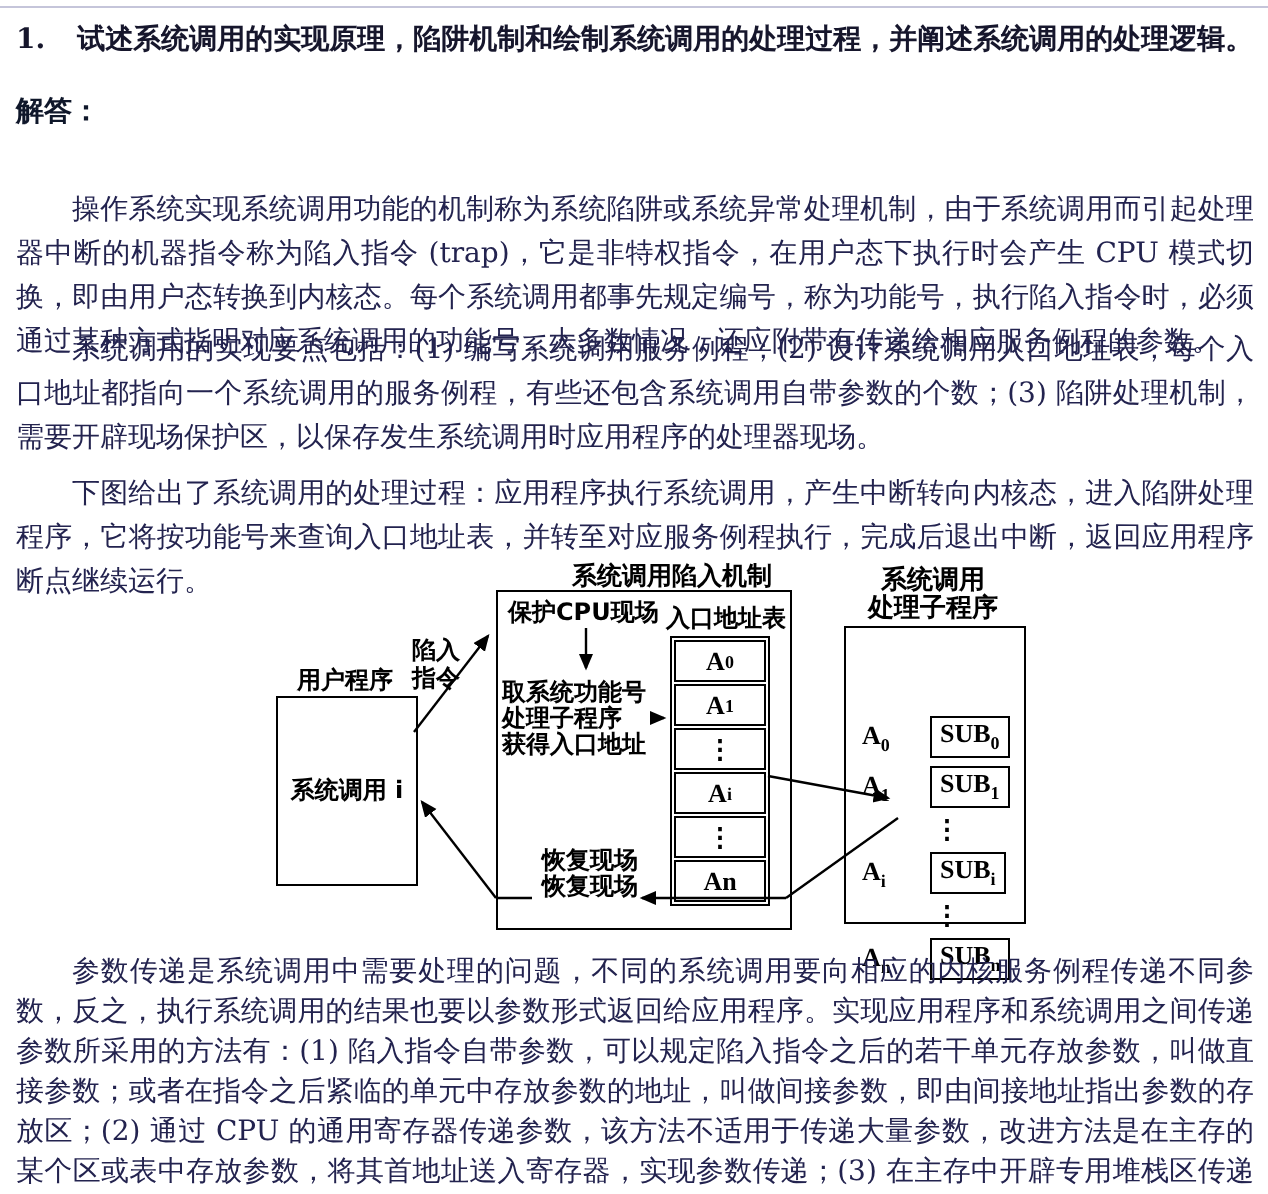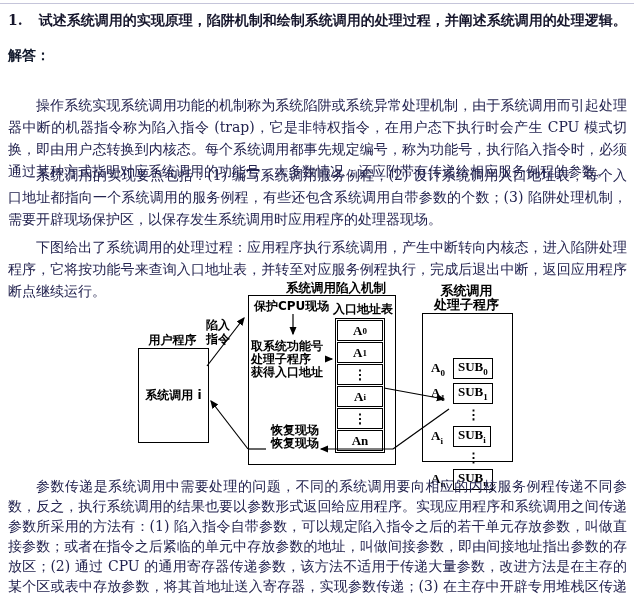--- a/index.html
+++ b/index.html
@@ -38,21 +38,21 @@
              font-weight:bold;font-size:13px;}
   .entry-row:first-child{margin-top:0;}
   .entry-row sub{font-size:9px;}
   .finish{position:absolute;left:138px;top:146px;width:54px;text-align:center;
           font-size:12px;line-height:13px;}
   .hrow{position:absolute;left:0;width:89px;display:flex;align-items:center;padding-left:8px;
         box-sizing:border-box;font-family:"Liberation Serif","DejaVu Serif",serif;
         font-weight:bold;font-size:13px;}
   .ha{width:20px;}
   .ha sub,.hsub sub{font-size:9px;}
-  .hsub{border:1px solid #000;padding:0 4px 1px 4px;margin-left:2px;}
+  .hsub{border:1px solid #000;padding:0 4px 1px 4px;margin-left:14px;}
   .hdots{margin-left:36px;font-size:13px;}
   .dg-svg{position:absolute;left:0;top:0;width:384px;height:198px;pointer-events:none;}
 </style>
 </head>
 <body>
 
 <div class="page">
   <div class="top-rule"></div>
 
   <div class="question">

